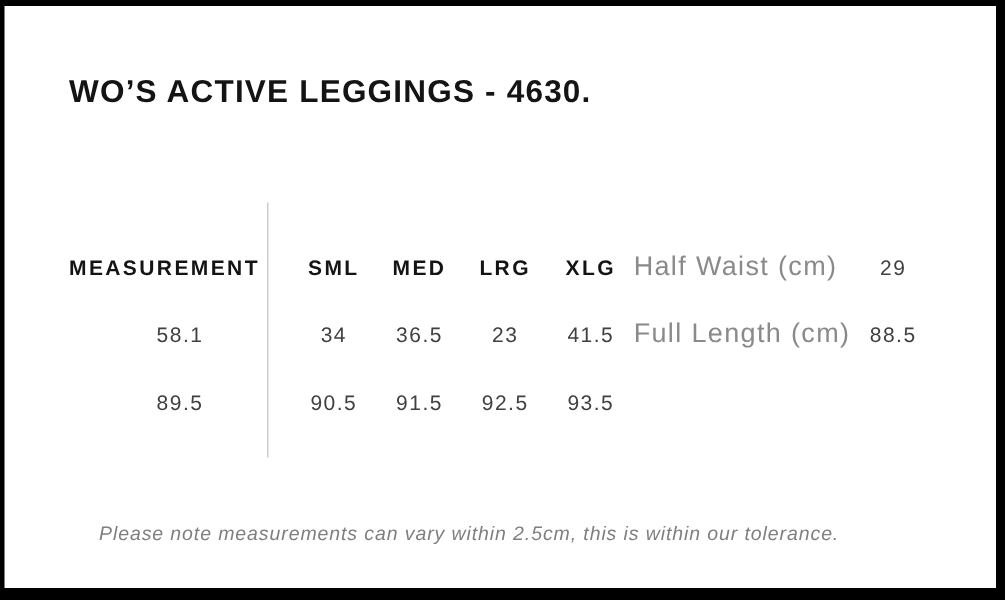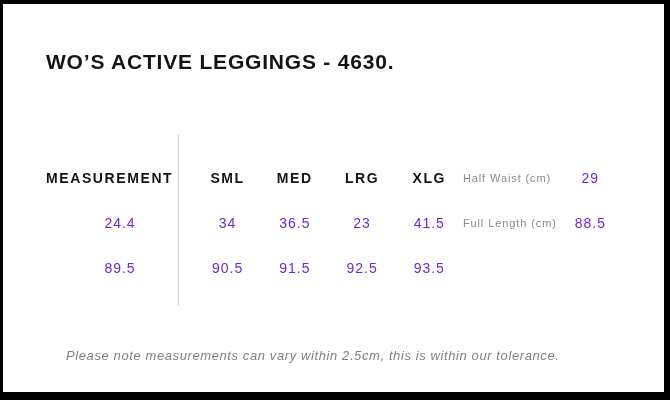--- a/index.html
+++ b/index.html
@@ -54,28 +54,28 @@
   .cell.left {
     text-align: left;
   }
   .col-header {
     font-weight: 700;
     font-size: 14px;
     letter-spacing: 1.6px;
     color: #141414;
   }
   .row-label {
-    font-size: 11px;
+    font-size: 18px;
     letter-spacing: 0.9px;
     color: #8a8a8a;
   }
   .value {
     font-size: 14px;
     letter-spacing: 1px;
-    color: #6d28d9;
+    color: #404040;
   }
   .footer-note {
     position: absolute;
     left: 43px;
     top: 344px;
     font-size: 13px;
     font-style: italic;
     letter-spacing: 0.6px;
     color: #7f7f7f;
     white-space: nowrap;
@@ -94,21 +94,21 @@
   <div class="size-table">
 
     <div class="cell left col-header">MEASUREMENT</div>
     <div class="cell col-header">SML</div>
     <div class="cell col-header">MED</div>
     <div class="cell col-header">LRG</div>
     <div class="cell col-header">XLG</div>
 
     <div class="cell left row-label">Half Waist (cm)</div>
     <div class="cell value">29</div>
-    <div class="cell value">24.4</div>
+    <div class="cell value">58.1</div>
     <div class="cell value">34</div>
     <div class="cell value">36.5</div>
     <div class="cell value">23</div>
     <div class="cell value">41.5</div>
 
     <div class="cell left row-label">Full Length (cm)</div>
     <div class="cell value">88.5</div>
     <div class="cell value">89.5</div>
     <div class="cell value">90.5</div>
     <div class="cell value">91.5</div>

